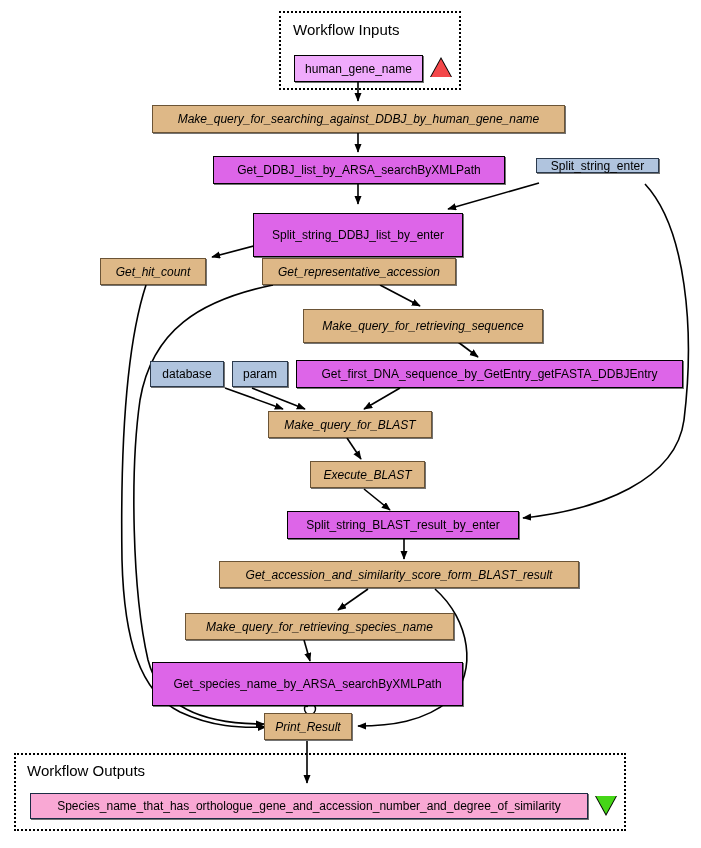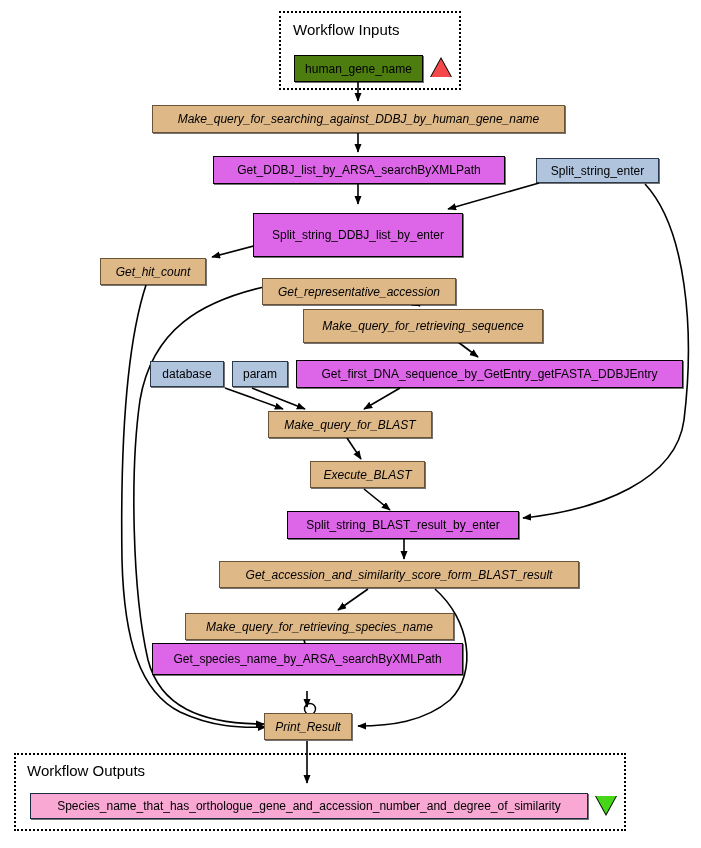--- a/index.html
+++ b/index.html
@@ -34,21 +34,21 @@
     justify-content: center;
     font-size: 12px;
     line-height: 1;
     color: #000000;
     white-space: nowrap;
     box-shadow: 1px 1px 0 rgba(0,0,0,0.55);
   }
   .node.proc   { background: #deb887; border-color: #6b5436; font-style: italic; }
   .node.magenta{ background: #dd65e8; border-color: #000000; }
   .node.steel  { background: #b0c4de; border-color: #2b3a4d; }
-  .node.sky    { background: #4d7c0f; border-color: #000000; }
+  .node.sky    { background: #f0abfc; border-color: #000000; }
   .node.outval { background: #f9a8d4; border-color: #1c2b44; }
 
   .cluster {
     position: absolute;
     box-sizing: border-box;
     border: 2px dotted #000000;
     background: transparent;
   }
   .cluster-label {
     position: absolute;
@@ -156,33 +156,33 @@
   </div>
 
   <div class="node proc" style="left:152px; top:105px; width:413px; height:28px;">
     <span>Make_query_for_searching_against_DDBJ_by_human_gene_name</span>
   </div>
 
   <div class="node magenta" style="left:213px; top:156px; width:292px; height:28px;justify-content:center;">
     <span>Get_DDBJ_list_by_ARSA_searchByXMLPath</span>
   </div>
 
-  <div class="node steel" style="left:536px; top:158px; width:123px; height:25px;">
+  <div class="node steel" style="left:536px; top:158px; width:123px; height:15px;">
     <span>Split_string_enter</span>
   </div>
 
   <div class="node magenta" style="left:253px; top:207px; width:210px; height:44px;margin-top:6px;">
     <span>Split_string_DDBJ_list_by_enter</span>
   </div>
 
   <div class="node proc" style="left:100px; top:258px; width:106px; height:27px;">
     <span>Get_hit_count</span>
   </div>
 
-  <div class="node proc" style="left:262px; top:258px; width:194px; height:27px;margin-top:20px;">
+  <div class="node proc" style="left:262px; top:258px; width:194px; height:27px;">
     <span>Get_representative_accession</span>
   </div>
 
   <div class="node proc" style="left:303px; top:309px; width:240px; height:34px;">
     <span>Make_query_for_retrieving_sequence</span>
   </div>
 
   <div class="node steel" style="left:150px; top:361px; width:74px; height:26px;">
     <span>database</span>
   </div>
@@ -208,21 +208,21 @@
   </div>
 
   <div class="node proc" style="left:219px; top:561px; width:360px; height:27px;">
     <span>Get_accession_and_similarity_score_form_BLAST_result</span>
   </div>
 
   <div class="node proc" style="left:185px; top:613px; width:269px; height:27px;">
     <span>Make_query_for_retrieving_species_name</span>
   </div>
 
-  <div class="node magenta" style="left:152px; top:643px; width:311px; height:32px;">
+  <div class="node magenta" style="left:152px; top:662px; width:311px; height:44px;">
     <span>Get_species_name_by_ARSA_searchByXMLPath</span>
   </div>
 
   <div class="node proc" style="left:264px; top:713px; width:88px; height:27px;">
     <span>Print_Result</span>
   </div>
 
   <div class="cluster" style="left:14px; top:753px; width:612px; height:78px;"></div>
   <div class="cluster-label" style="left:27px; top:762px;">Workflow Outputs</div>
 

